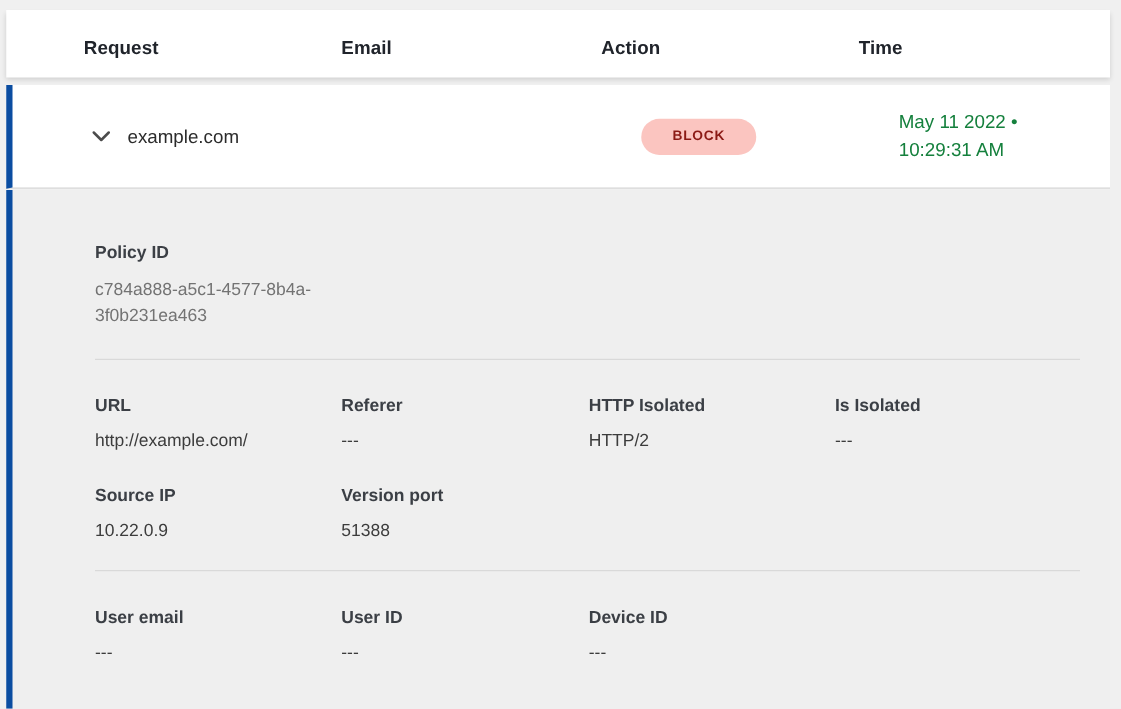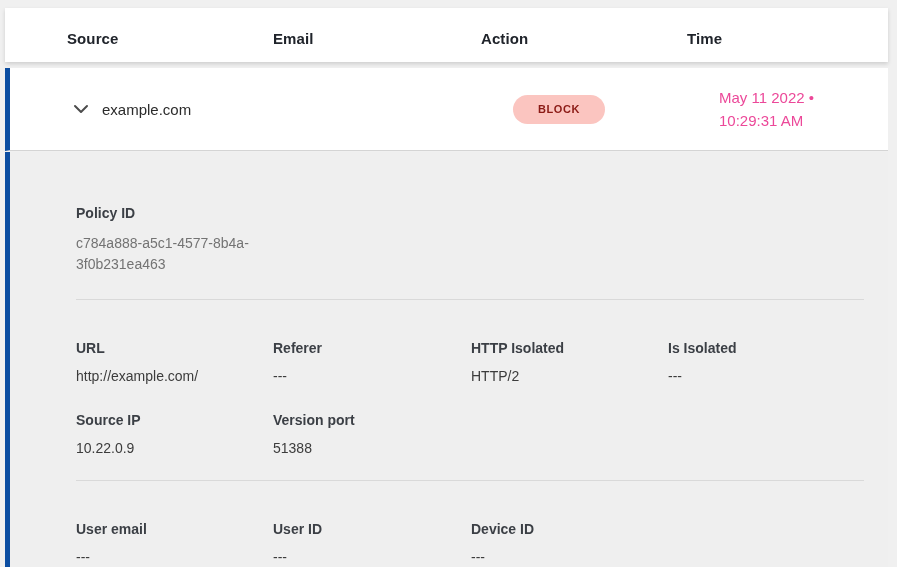--- a/index.html
+++ b/index.html
@@ -42,55 +42,54 @@
   .request-text { font-size:15px; color:#2b2b2b; }
   .badge {
     display:inline-block;
     background:#fbc5c0;
     color:#8b1a15;
     font-size:11px; font-weight:700; letter-spacing:.6px;
     padding:9px 25px;
     border-radius:16px;
     line-height:1;
   }
-  .time-text { font-size:15px; color:#ec4899; line-height:23px; max-width:180px; }
+  .time-text { font-size:15px; color:#15803d; line-height:23px; max-width:180px; }
   
   .details-panel {
     position:absolute; left:5px; top:152px; width:883px; height:415px;
     background:#efefef;
     border-left:5px solid #0b4da1;
     padding:0 24px 0 66px;
   }
   .section { border-bottom:1px solid #d9d9d9; padding:28px 0 24px; }
   .section.first { padding-top:41px; }
   .section.last { border-bottom:none; }
   .field-row {
     display:grid;
     grid-template-columns:197px 198px 197px 1fr;
-    margin-top:12px;
   }
   .field-row + .field-row { margin-top:28px; }
   .field-label {
     font-size:14px; font-weight:700; color:#3b3f45; margin-bottom:12px;
   }
   .field-value { font-size:14px; color:#3c3c3c; }
   .policy-link {
     display:block;
     font-size:14px; line-height:21px;
     color:#737373; text-decoration:none;
     max-width:195px;
     word-wrap:break-word;
     cursor:pointer;
   }
 </style>
 </head>
 <body>
 
 <div class="table-header">
-  <div class="col-head">Source</div>
+  <div class="col-head">Request</div>
   <div class="col-head">Email</div>
   <div class="col-head">Action</div>
   <div class="col-head">Time</div>
 </div>
 
 <div class="log-row">
   <div class="chevron-cell">
     <span>
       <svg width="16" height="10" viewBox="0 0 16 10">
           <polyline points="2,2 8,8 14,2" fill="none" stroke="#4c4c4c" stroke-width="2" stroke-linecap="round" stroke-linejoin="round"></polyline>

